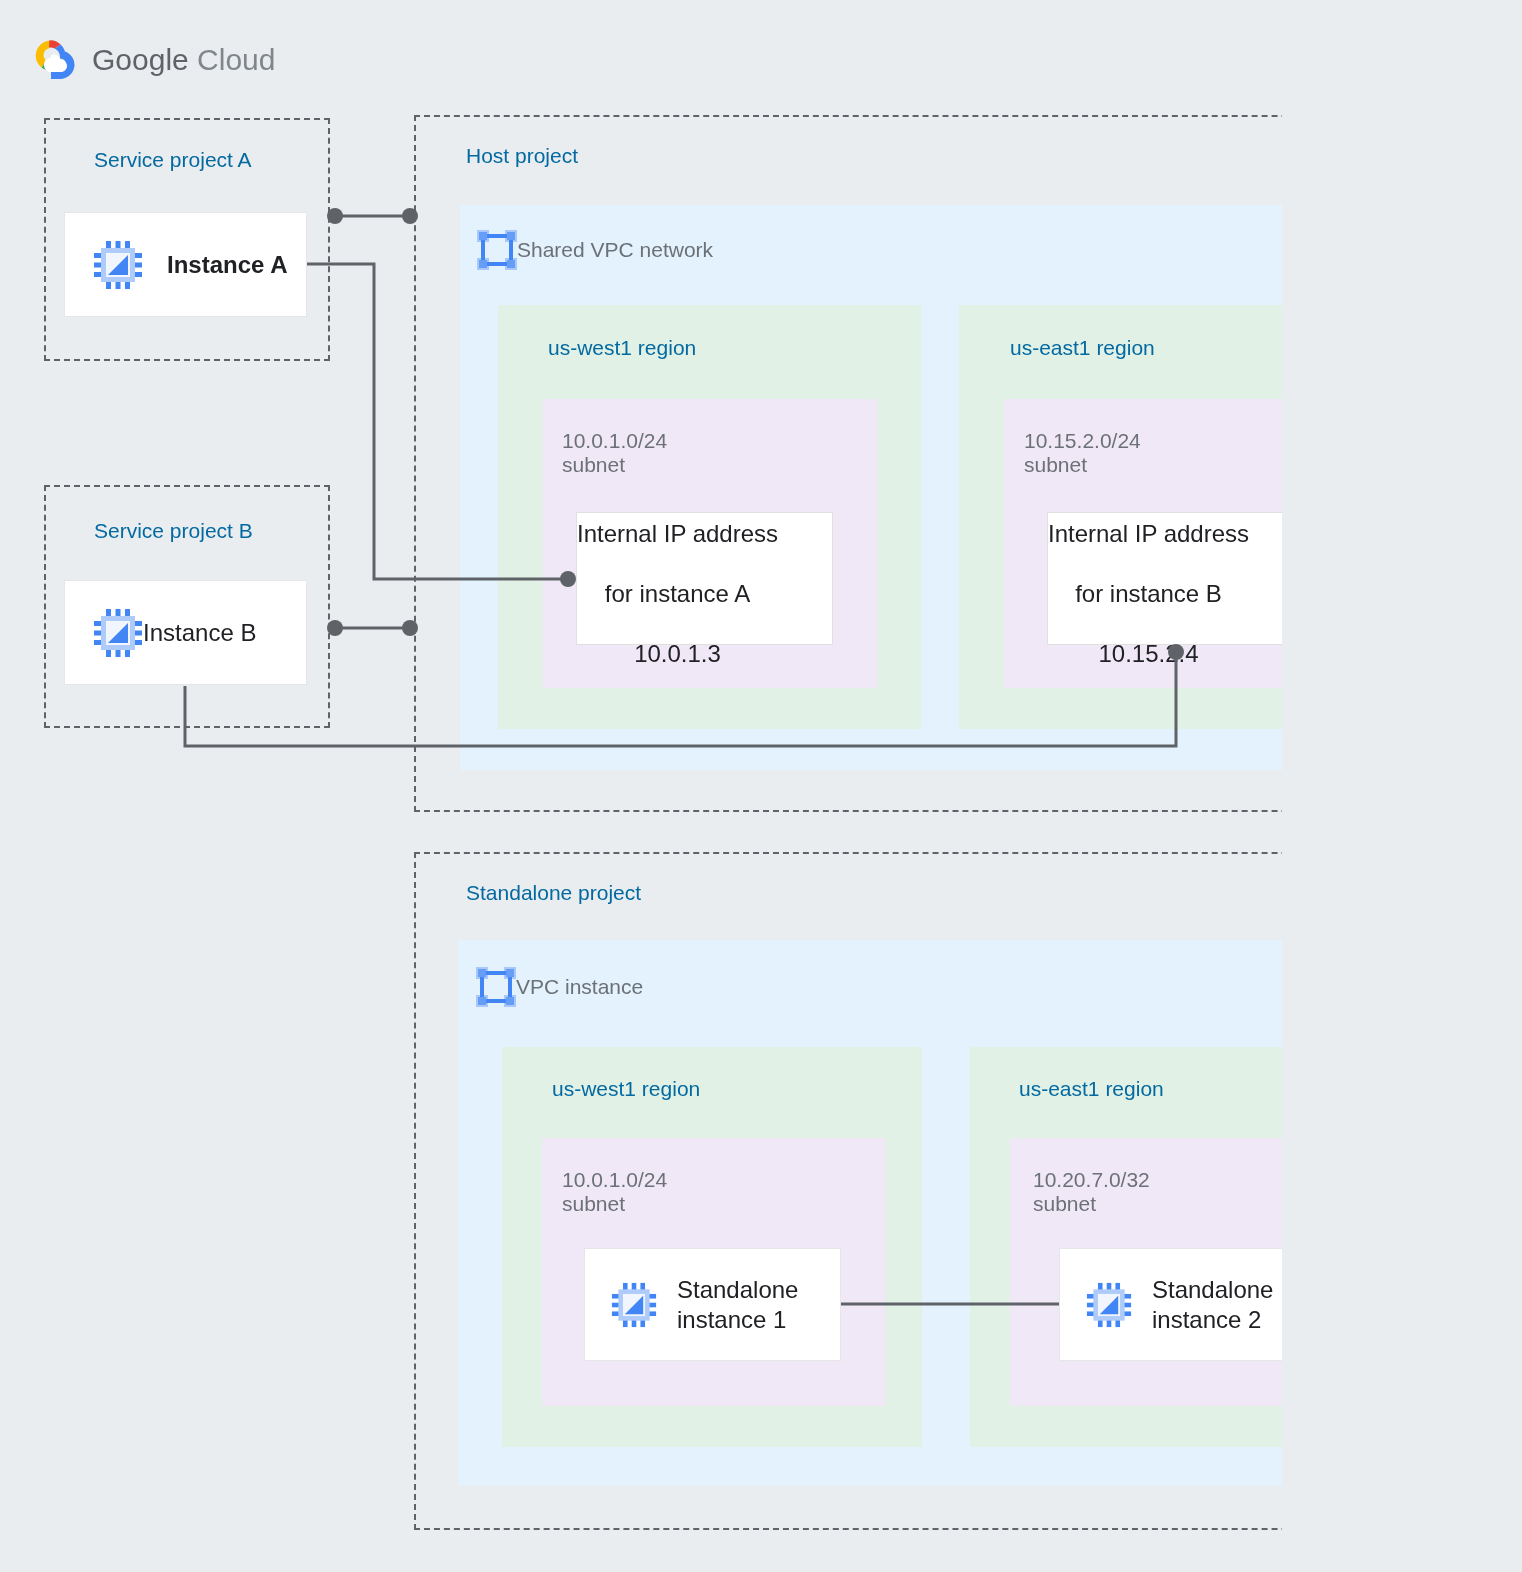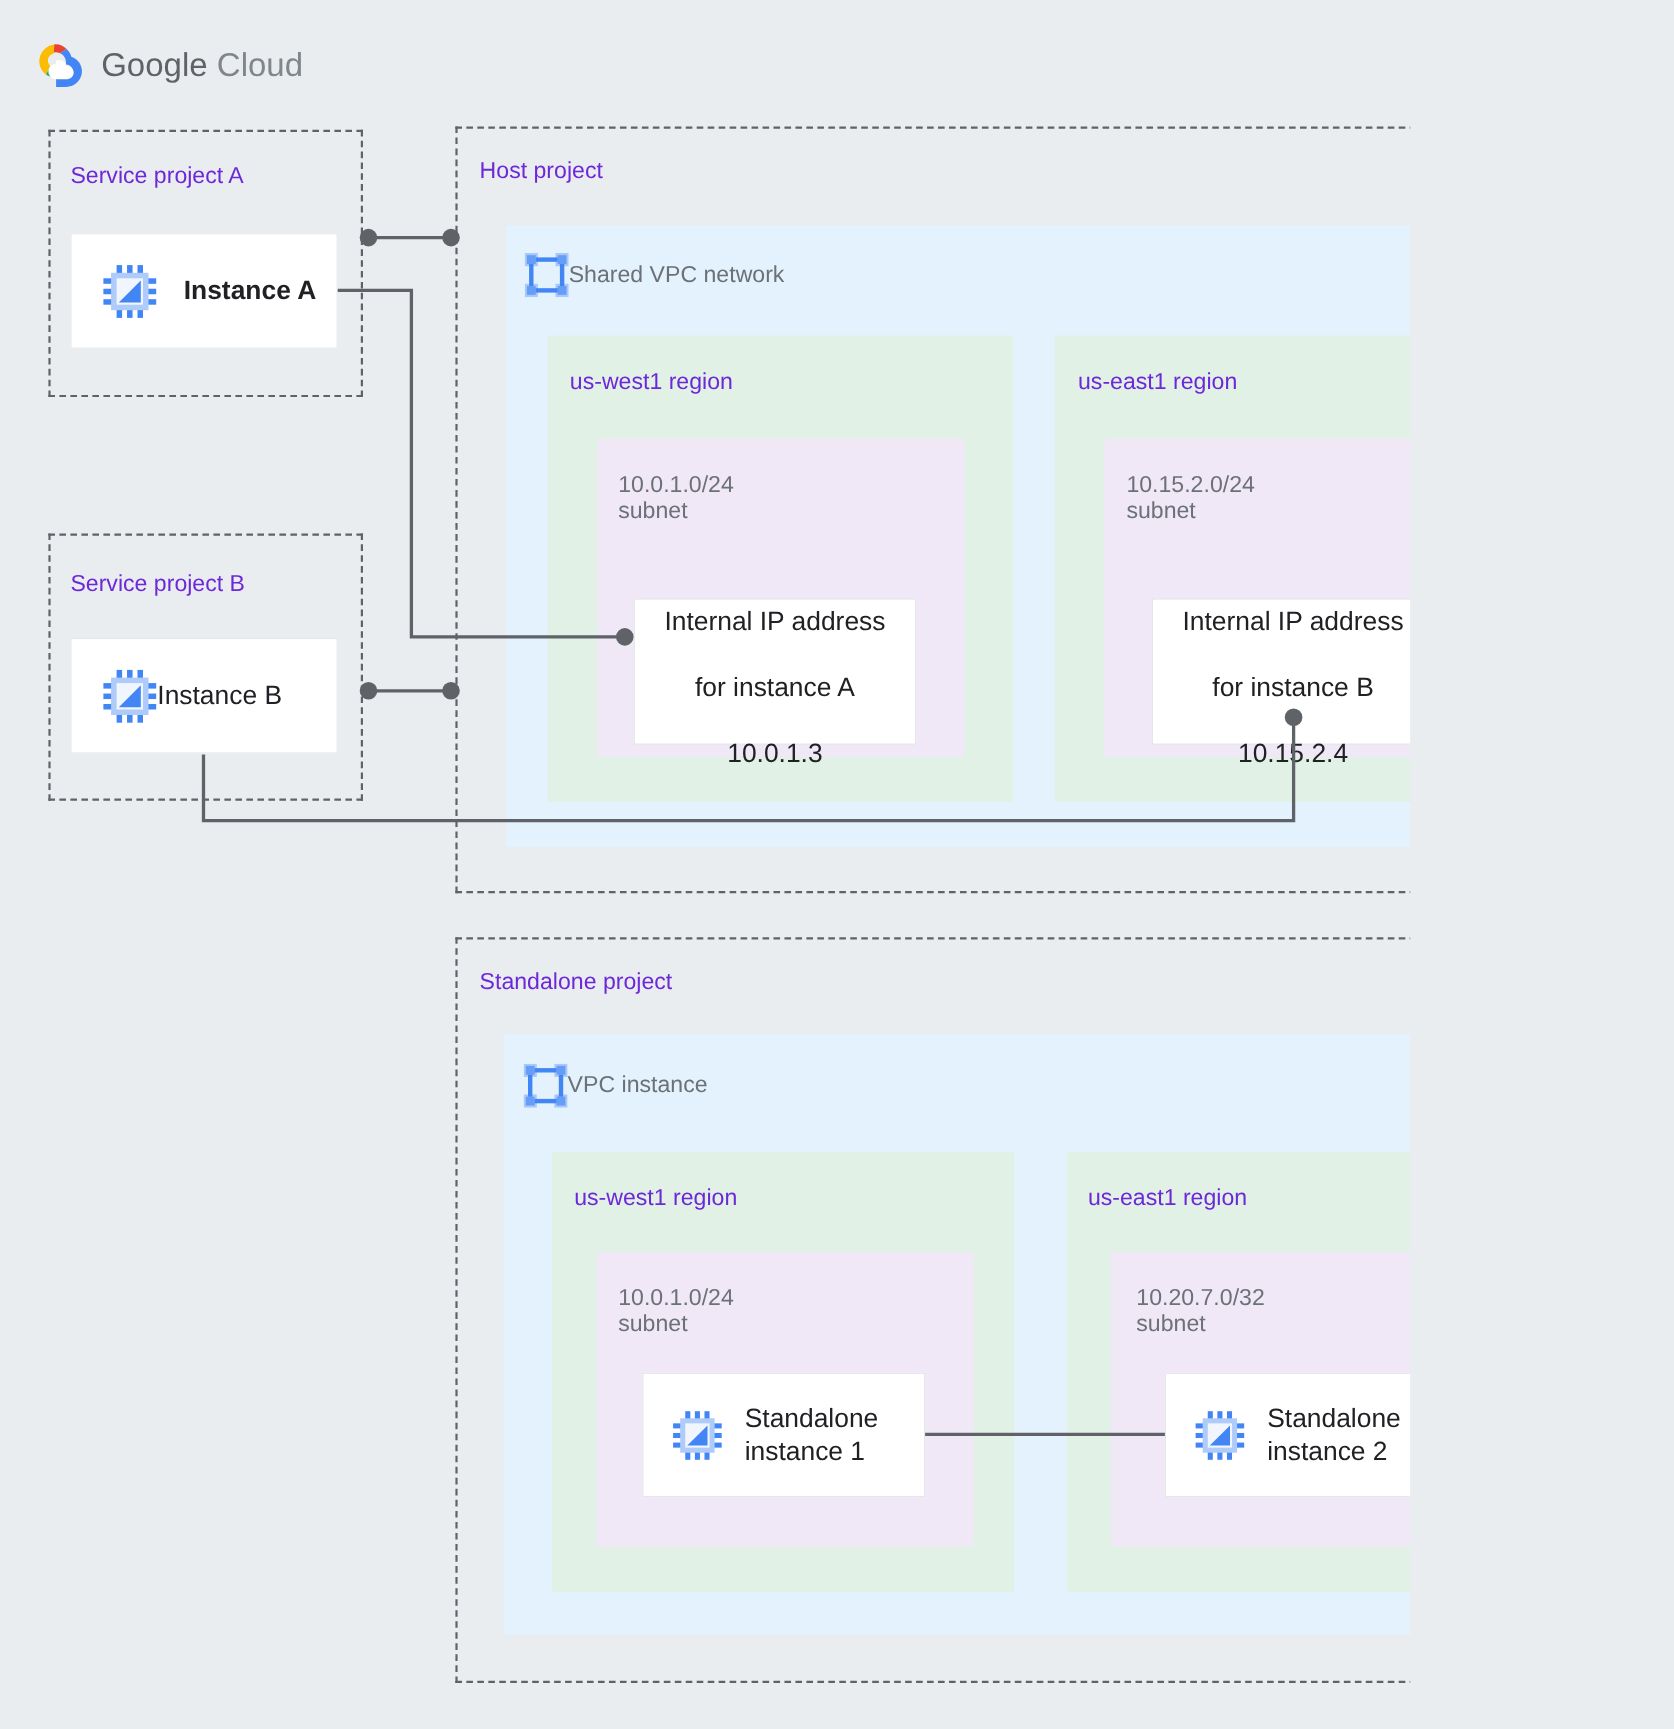--- a/index.html
+++ b/index.html
@@ -34,23 +34,24 @@
   #logo-text .g-bold { font-weight: 400; color:#5f6368; }
   #logo-text .g-light { color:#80868b; }
 
   
   .project {
     border: 2px dashed #5f6368;
     background: transparent;
     box-sizing: border-box;
   }
   .project-label, .group-label {
-    color: #6d28d9;
+    color: #0369a1;
     font-size: 21px;
     white-space: nowrap;
+    margin-left: 30px;
   }
 
   
   .card {
     background: #ffffff;
     border: 1px solid #e4e6e8;
     box-sizing: border-box;
     display: flex;
     align-items: center;
     justify-content: flex-start;
@@ -60,22 +61,21 @@
     font-size: 24px;
     line-height: 1.22;
     white-space: pre-line;
   }
   .ip-card {
     background:#ffffff;
     border:1px solid #e0e0e0;
     box-sizing:border-box;
     display:flex;
     align-items:center;
-    justify-content:center;
-    margin-top:32px;
+    justify-content:flex-start;
   }
   .ip-text {
     color:#202124;
     font-size:24px;
     line-height:1.25;
     text-align:center;
     white-space:pre-line;
   }
 
   

